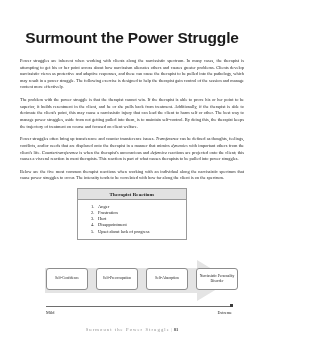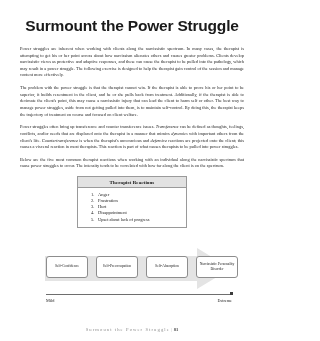--- a/index.html
+++ b/index.html
@@ -12,21 +12,21 @@
     height: 341px;
     overflow: hidden;
     font-family: "Liberation Serif", serif;
     color: #000000;
   }
   .page {
     position: relative;
     width: 264px;
     height: 341px;
     box-sizing: border-box;
-    padding: 0 20px;
+    padding: 12px 20px;
   }
 
   
   .page-title {
     text-align: center;
     font-family: "Liberation Sans", sans-serif;
     font-weight: bold;
     font-size: 15.5px;
     letter-spacing: -0.2px;
     margin: 0;

